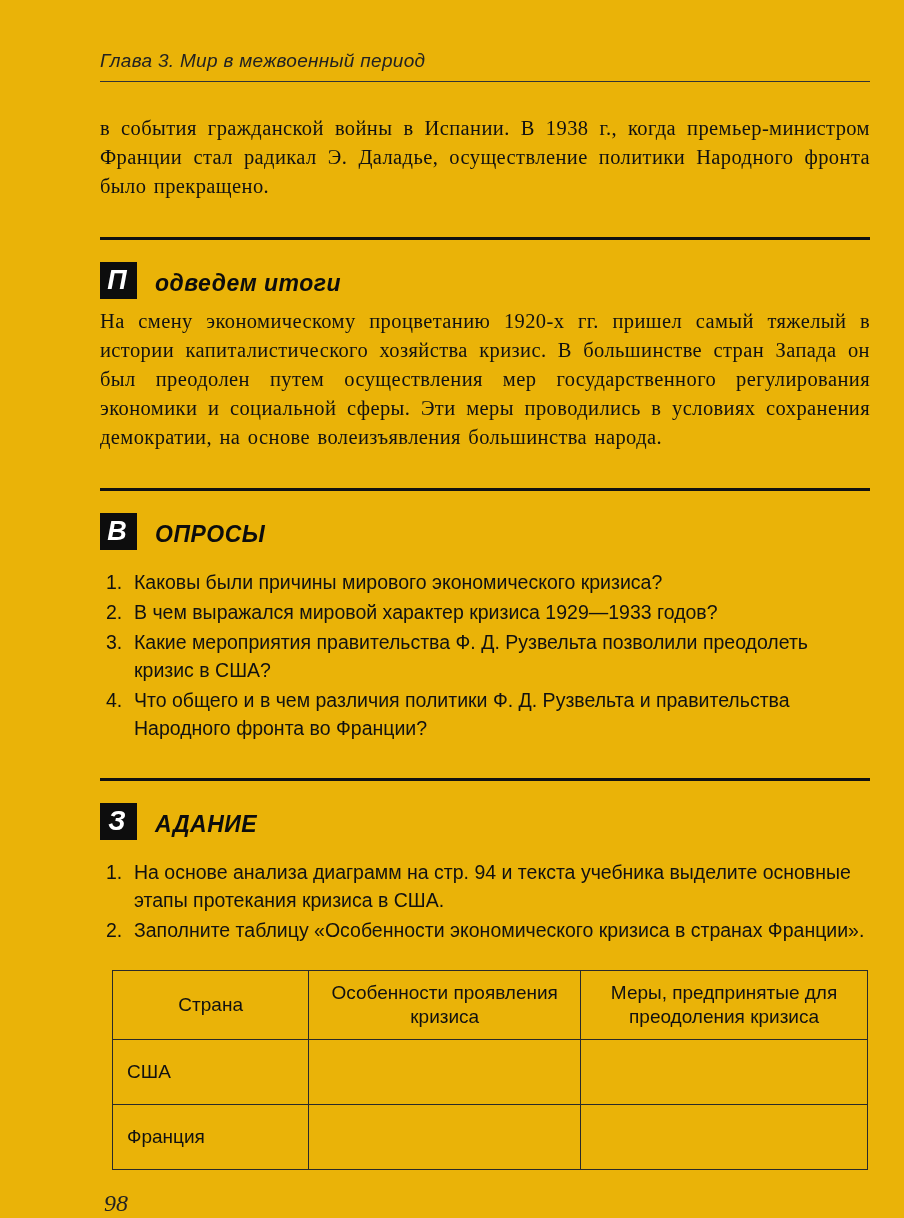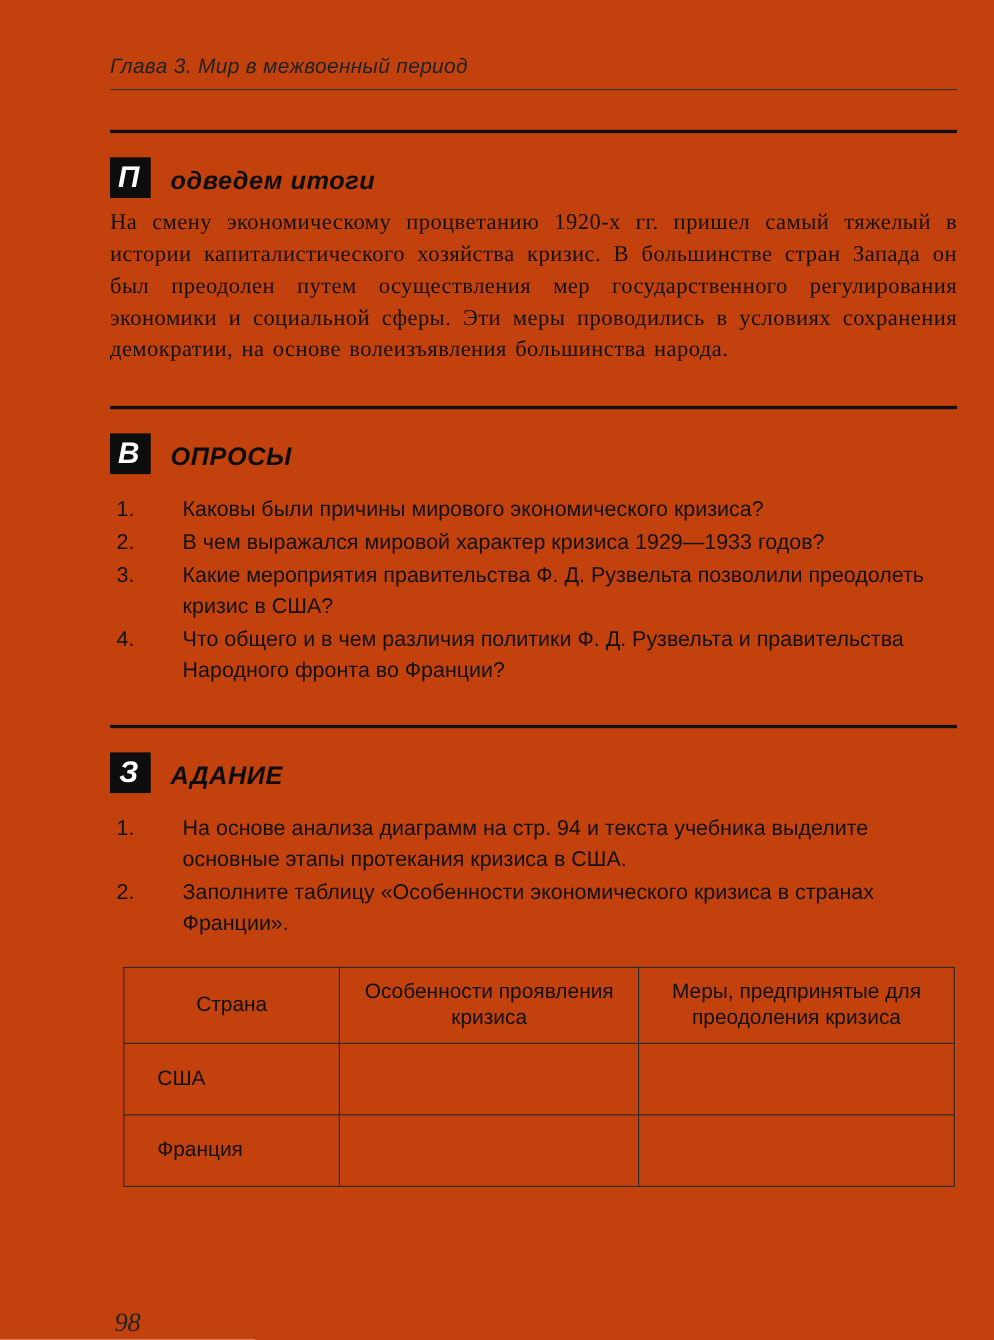--- a/index.html
+++ b/index.html
@@ -2,21 +2,21 @@
 <html><head>
 <meta charset="utf-8">
 <style>
   * { margin: 0; padding: 0; box-sizing: border-box; }
   html, body { background: #e8e8e8; }
   .page {
     position: relative;
     width: 904px;
     height: 1218px;
     margin: 0 auto;
-    background: #c2410c;
+    background: #eab308;
     overflow: hidden;
     color: #1a1a1a;
   }
   .content {
     position: absolute;
     left: 100px;
     top: 0;
     width: 770px;
   }
 
@@ -94,21 +94,21 @@
   }
   .qitem {
     display: flex;
     margin-bottom: 2px;
   }
   .qnum {
     flex: 0 0 34px;
     text-align: left;
     padding-left: 6px;
   }
-  .qtext { flex: 1; text-align: left; margin-left: 32px; }
+  .qtext { flex: 1; text-align: left; }
 
   
   .task-table {
     margin-top: 26px;
     margin-left: 12px;
     width: 756px;
     border-collapse: collapse;
     font-family: "Liberation Sans", sans-serif;
     font-size: 19px;
     color: #111;
@@ -118,21 +118,21 @@
   }
   .task-table th {
     font-weight: normal;
     text-align: center;
     padding: 10px 12px;
     height: 64px;
     line-height: 24px;
   }
   .task-table td {
     height: 65px;
-    padding: 8px 30px;
+    padding: 8px 14px;
     vertical-align: middle;
     text-align: left;
   }
   .col-country { width: 26%; }
   .col-features { width: 36%; }
   .col-measures { width: 38%; }
 
   
   .page-number {
     position: absolute;
@@ -145,20 +145,21 @@
   }
 </style>
 </head>
 <body>
 
 <div class="page">
   <div class="content">
 
     <div class="running-head">Глава 3. Мир в межвоенный период</div>
 
+    <p class="para intro">в события гражданской войны в Испании. В 1938 г., когда премьер-министром Франции стал радикал Э. Даладье, осуществление политики Народного фронта было прекращено.</p>
 
     <hr class="rule r1">
 
     <div class="section-head">
       <span class="cap-box">П</span>
       <span class="head-rest">одведем итоги</span>
     </div>
 
     <p class="para section-body">На смену экономическому процветанию 1920-х гг. пришел самый тяжелый в истории капиталистического хозяйства кризис. В большинстве стран Запада он был преодолен путем осуществления мер государственного регулирования экономики и социальной сферы. Эти меры проводились в условиях сохранения демократии, на основе волеизъявления большинства народа.</p>
 

